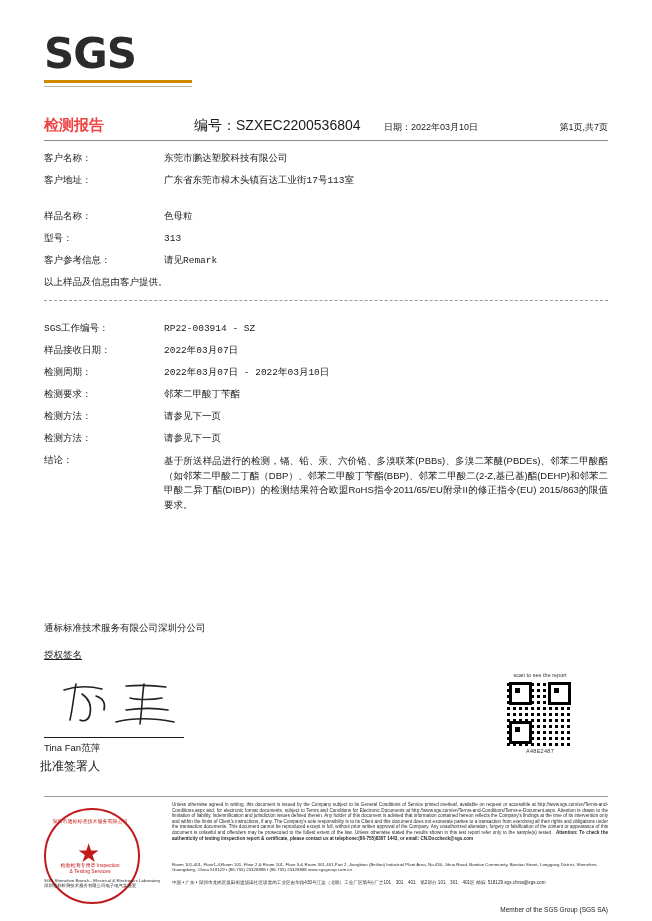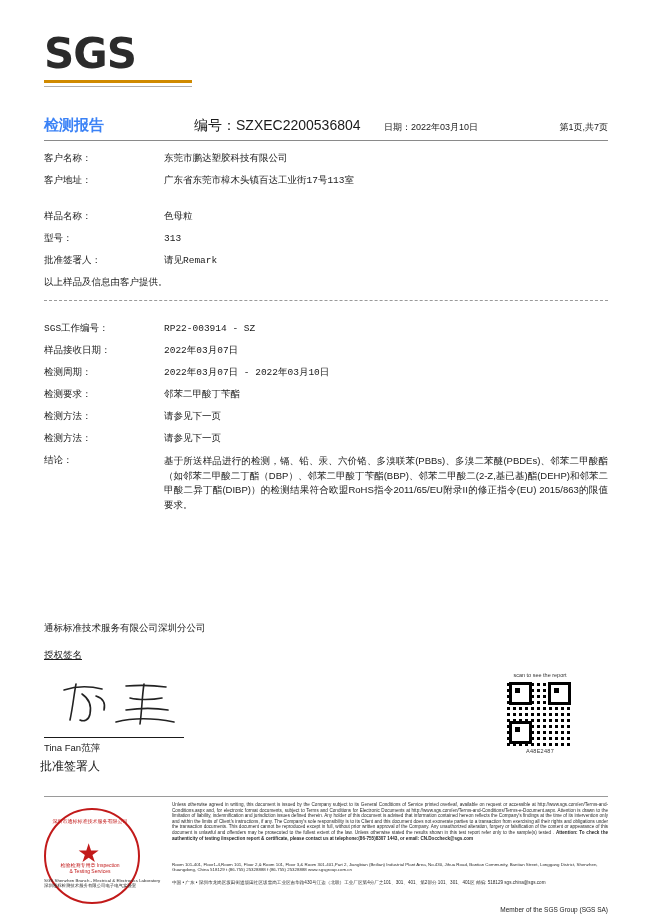--- a/index.html
+++ b/index.html
@@ -57,21 +57,21 @@
     position: absolute;
     left: 44px;
     top: 116px;
     width: 564px;
     display: flex;
     align-items: baseline;
   }
   .doc-title {
     font-size: 15px;
     font-weight: bold;
-    color: #3b82f6;
+    color: #ef4444;
     width: 150px;
   }
   .hdr-no {
     font-size: 14px;
     color: #1a1a1a;
     width: 190px;
   }
   .hdr-date {
     font-size: 9px;
     color: #1a1a1a;
@@ -361,21 +361,21 @@
     <div style="height:14px"></div>
     <div class="frow">
       <div class="flabel">样品名称：</div>
       <div class="fvalue">色母粒</div>
     </div>
     <div class="frow">
       <div class="flabel">型号：</div>
       <div class="fvalue">313</div>
     </div>
     <div class="frow">
-      <div class="flabel">批准签署人：</div>
+      <div class="flabel">客户参考信息：</div>
       <div class="fvalue">请见Remark</div>
     </div>
     <div class="note-line">以上样品及信息由客户提供。</div>
   </div>
 
   <div class="dashed dash-1"></div>
 
   <div class="fields block-b">
     <div class="frow">
       <div class="flabel">SGS工作编号：</div>

